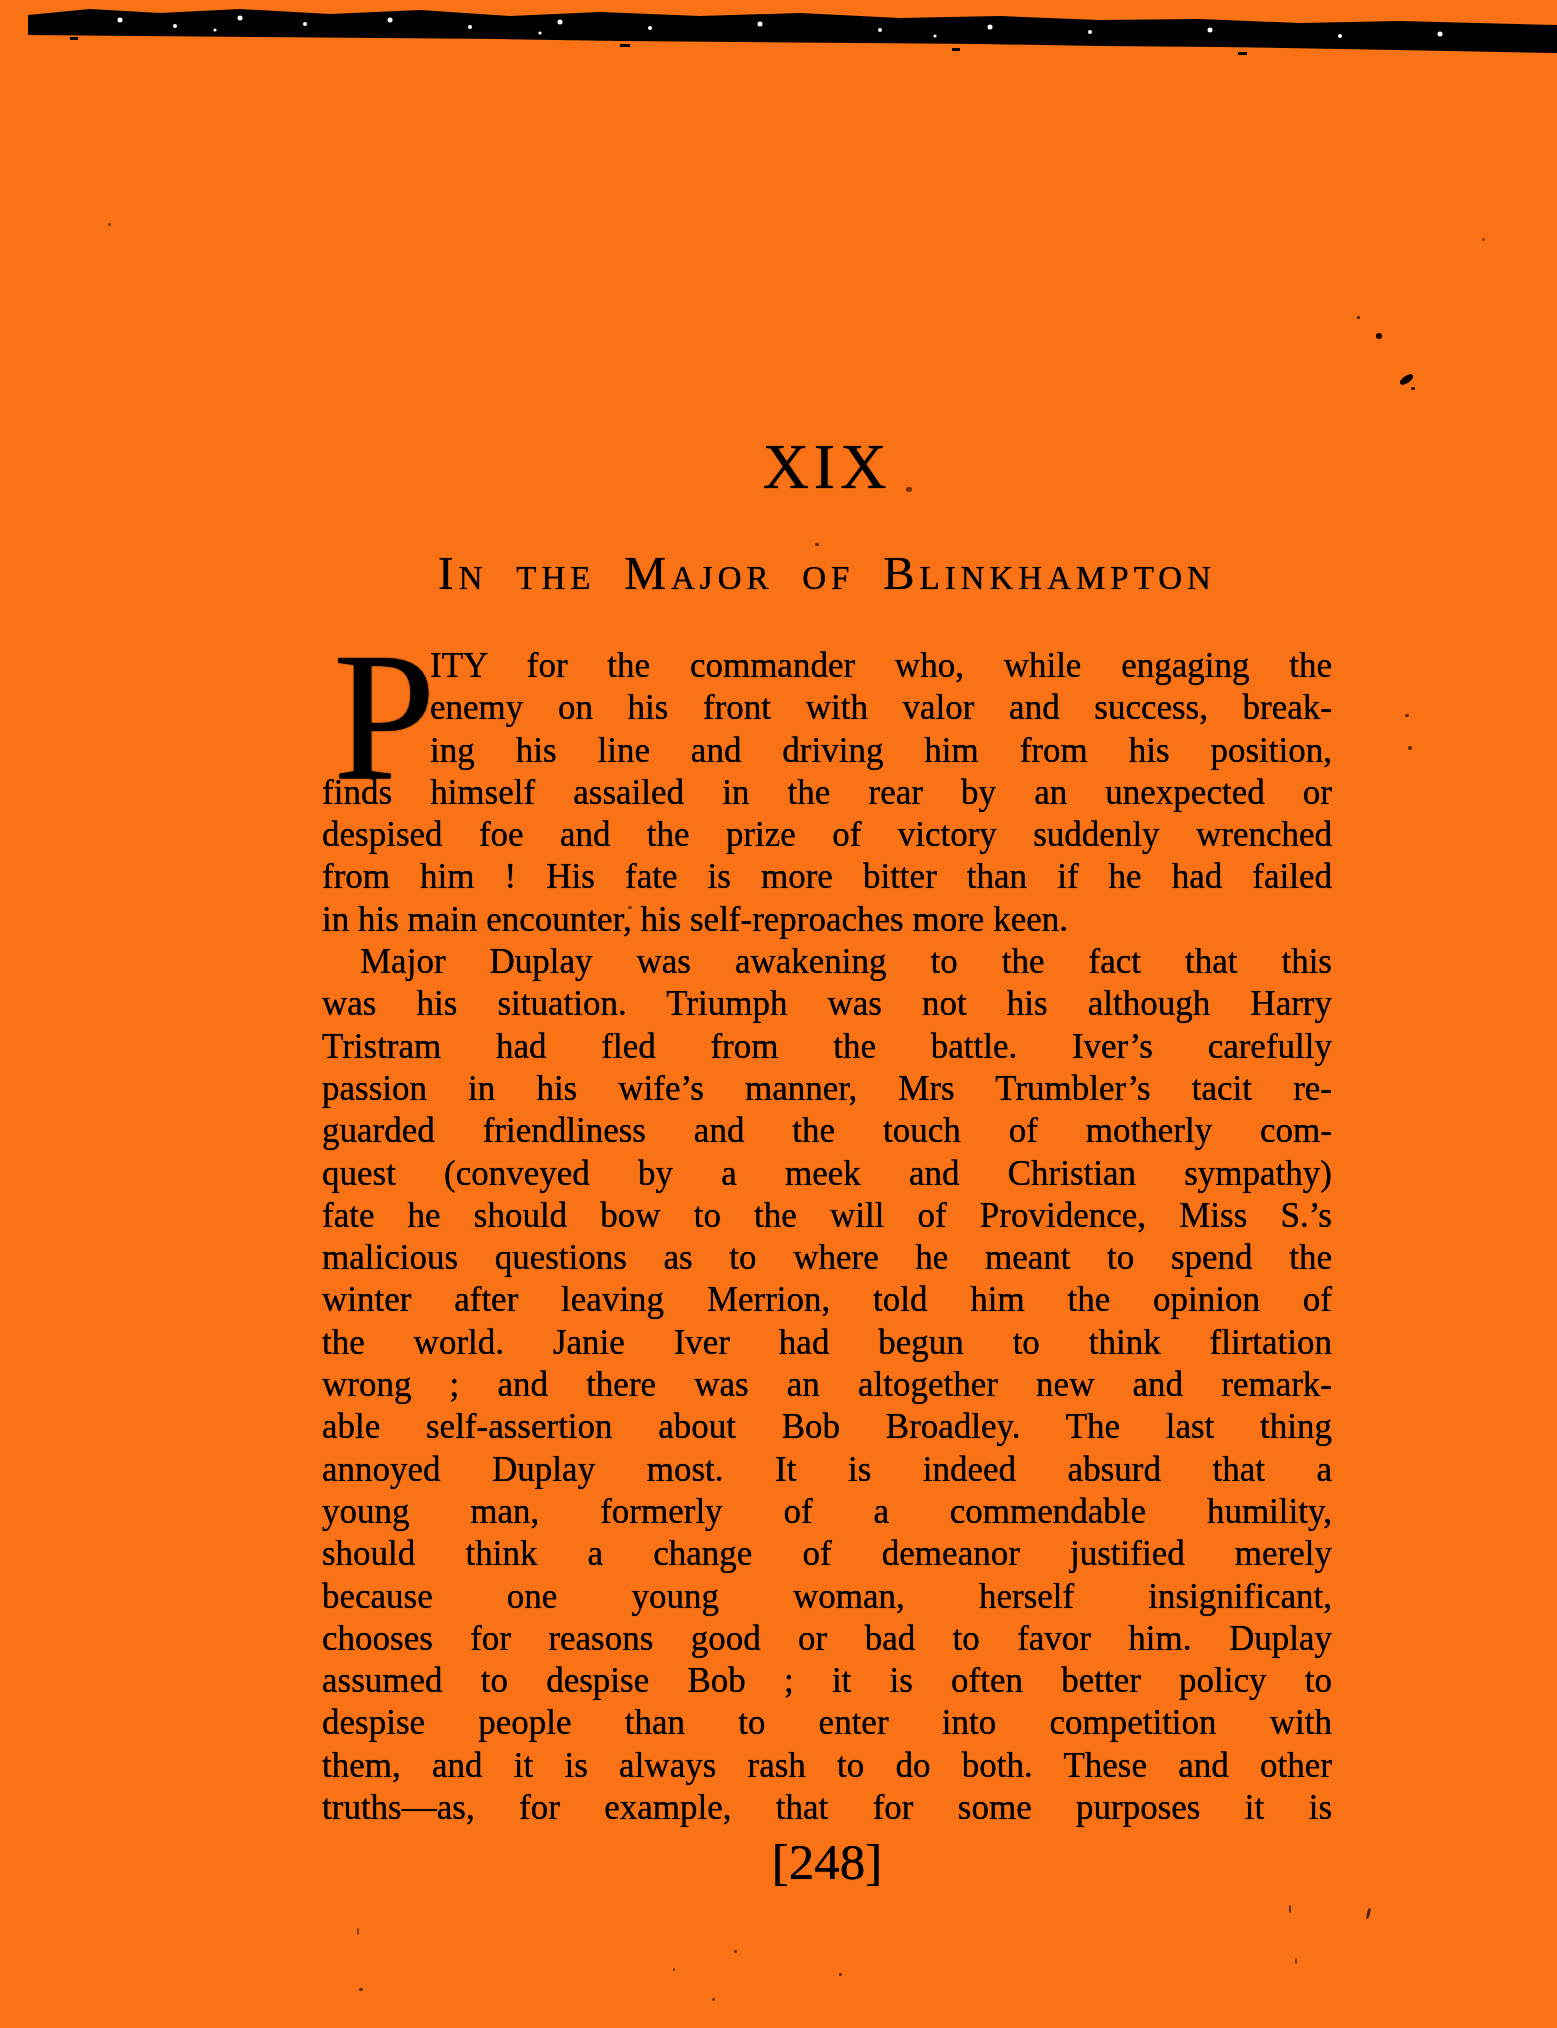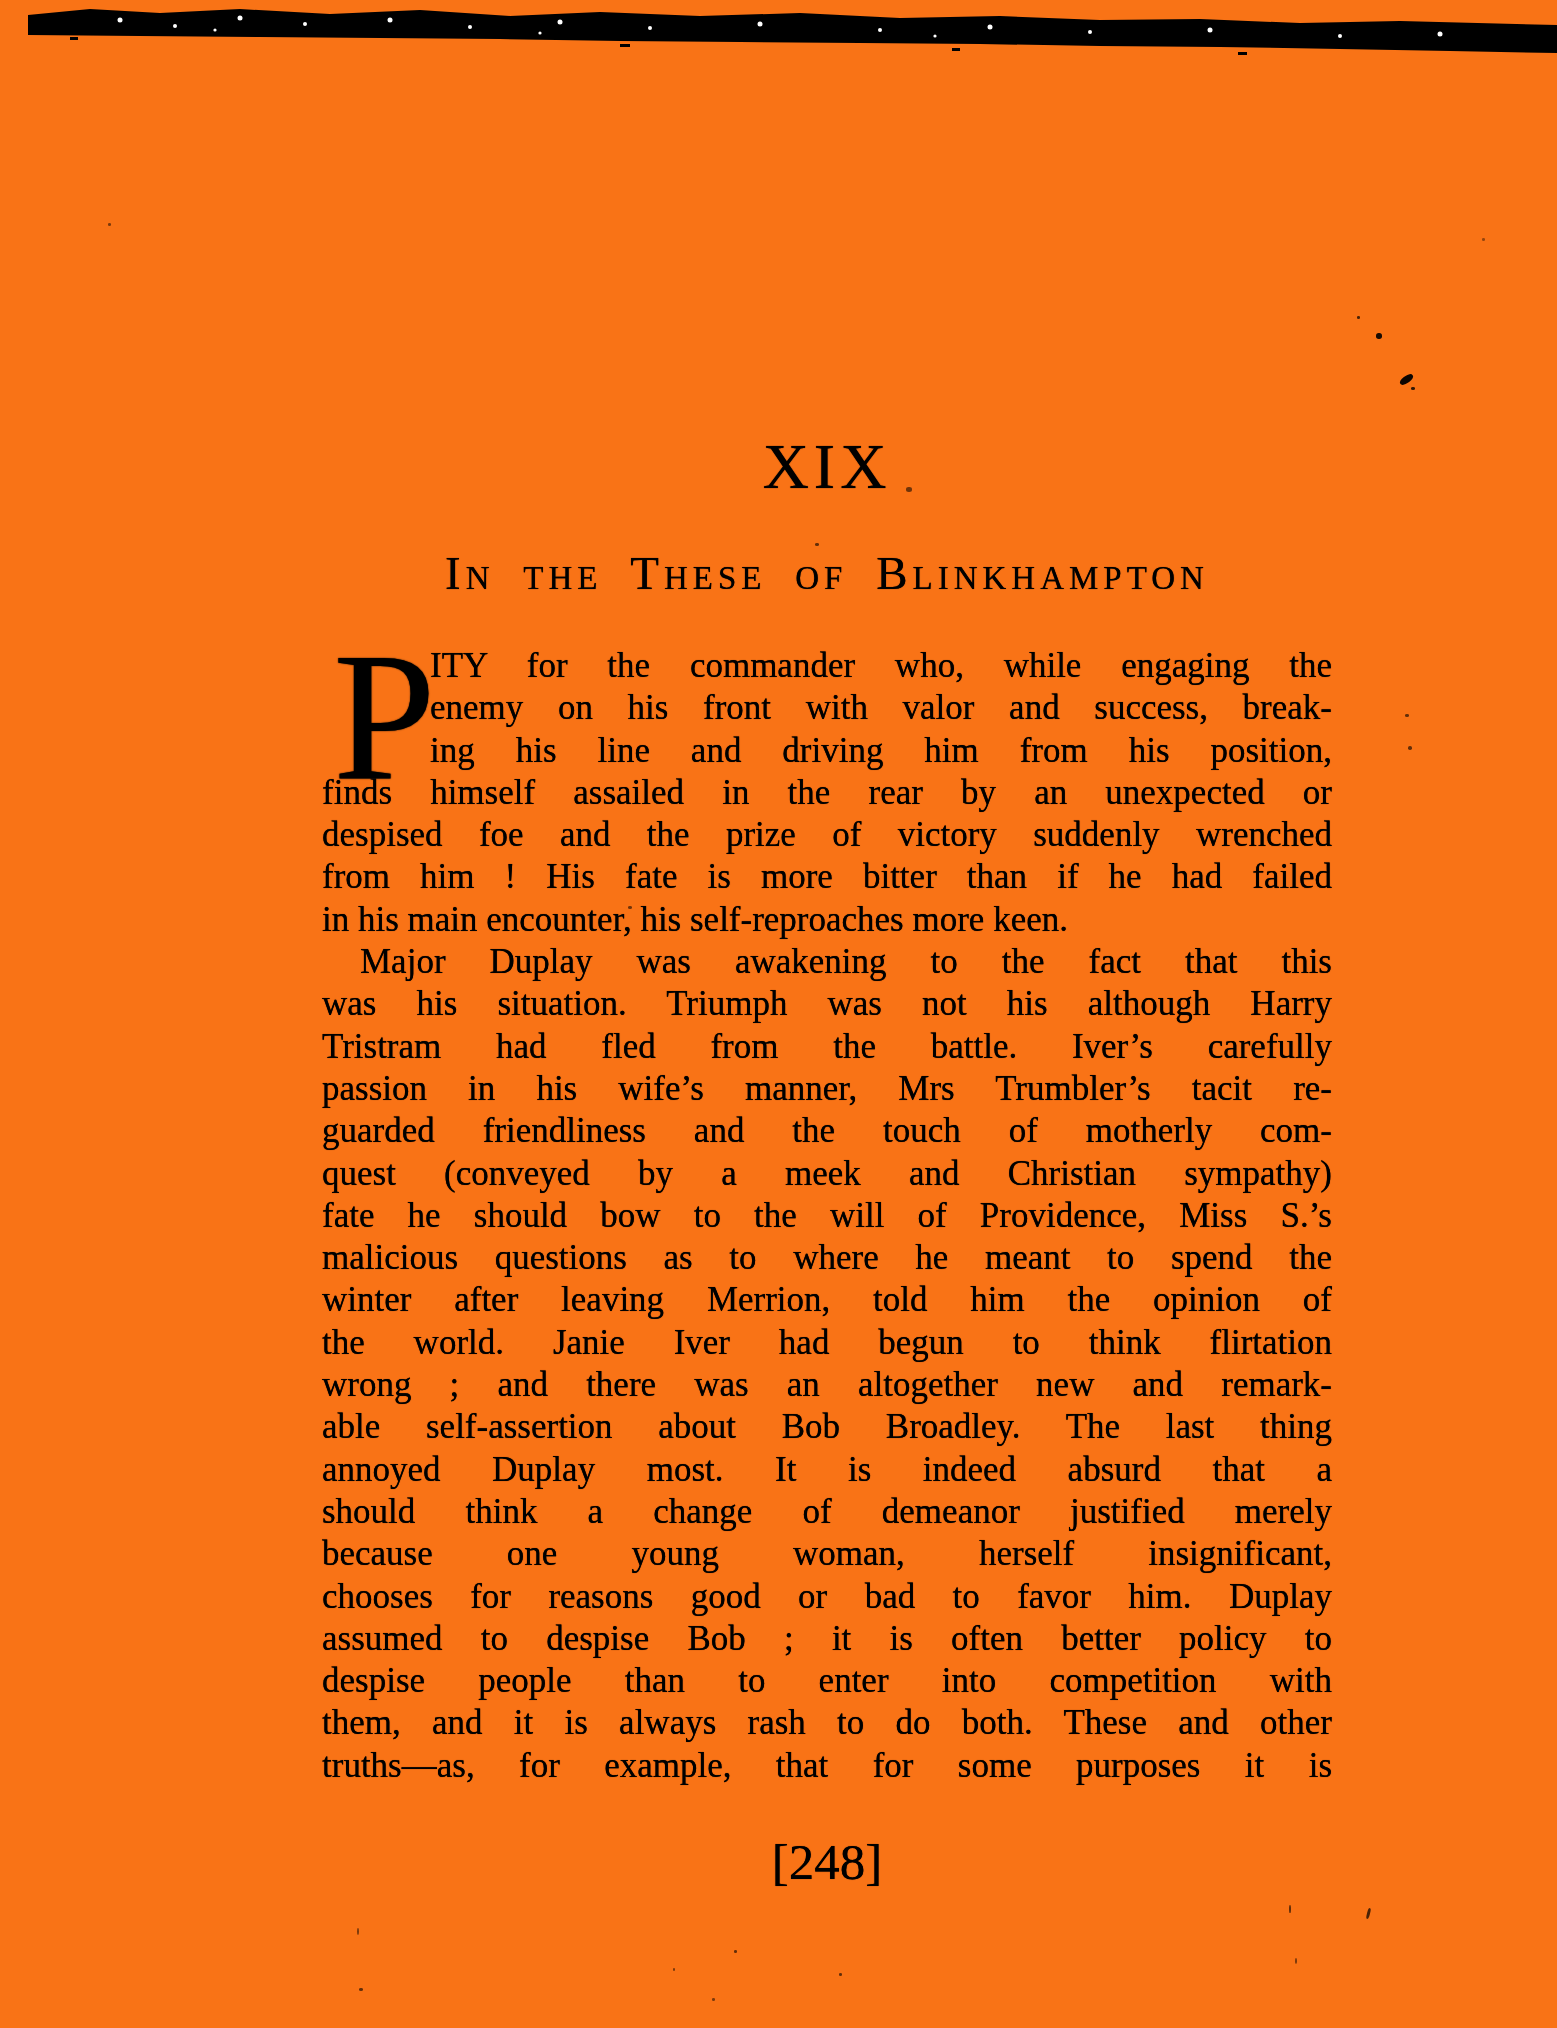--- a/index.html
+++ b/index.html
@@ -70,21 +70,21 @@
     <g fill="#000">
       <rect x="620" y="44" width="10" height="3"></rect>
       <rect x="952" y="48" width="8" height="3"></rect>
       <rect x="1238" y="52" width="9" height="3"></rect>
       <rect x="70" y="37" width="8" height="3"></rect>
     </g>
   </svg>
 
   <div class="chapter-num">XIX</div>
 
-  <div class="chapter-title">In the These of Blinkhampton</div>
+  <div class="chapter-title">In the Major of Blinkhampton</div>
 
   <div class="dropcap">P</div>
 
   <div class="body-text" id="body-lines">
       <div class="line dc">ITY for the commander who, while engaging the</div>
       <div class="line dc">enemy on his front with valor and success, break-</div>
       <div class="line dc">ing his line and driving him from his position,</div>
       <div class="line">finds himself assailed in the rear by an unexpected or</div>
       <div class="line">despised foe and the prize of victory suddenly wrenched</div>
       <div class="line">from him !  His fate is more bitter than if he had failed</div>
@@ -95,20 +95,21 @@
       <div class="line">passion in his wife’s manner, Mrs Trumbler’s tacit re-</div>
       <div class="line">guarded friendliness and the touch of motherly com-</div>
       <div class="line">quest (conveyed by a meek and Christian sympathy)</div>
       <div class="line">fate he should bow to the will of Providence, Miss S.’s</div>
       <div class="line">malicious questions as to where he meant to spend the</div>
       <div class="line">winter after leaving Merrion, told him the opinion of</div>
       <div class="line">the world.  Janie Iver had begun to think flirtation</div>
       <div class="line">wrong ; and there was an altogether new and remark-</div>
       <div class="line">able self-assertion about Bob Broadley.  The last thing</div>
       <div class="line">annoyed Duplay most.  It is indeed absurd that a</div>
+      <div class="line">young man, formerly of a commendable humility,</div>
       <div class="line">should think a change of demeanor justified merely</div>
       <div class="line">because one young woman, herself insignificant,</div>
       <div class="line">chooses for reasons good or bad to favor him.  Duplay</div>
       <div class="line">assumed to despise Bob ; it is often better policy to</div>
       <div class="line">despise people than to enter into competition with</div>
       <div class="line">them, and it is always rash to do both.  These and other</div>
       <div class="line">truths—as, for example, that for some purposes it is</div>
     </div>
 
   <div class="folio">[248]</div>

